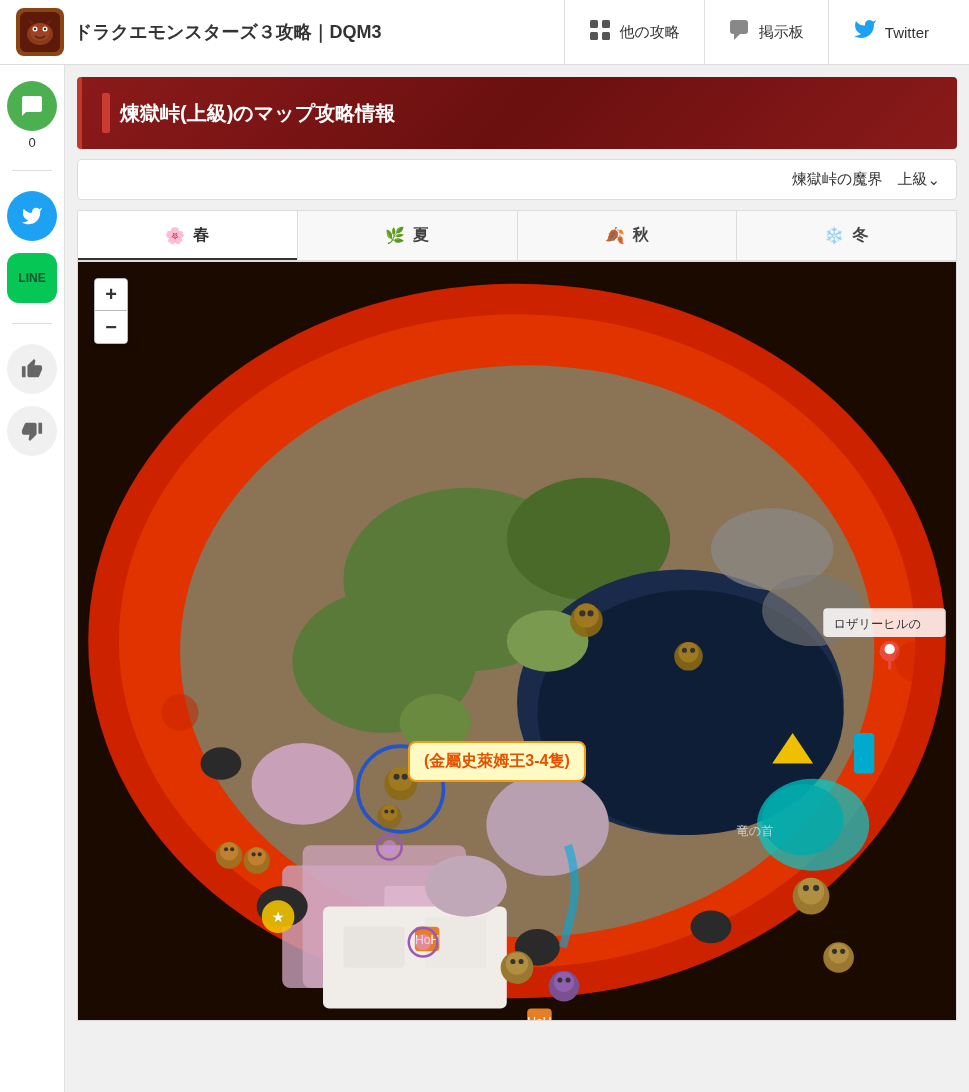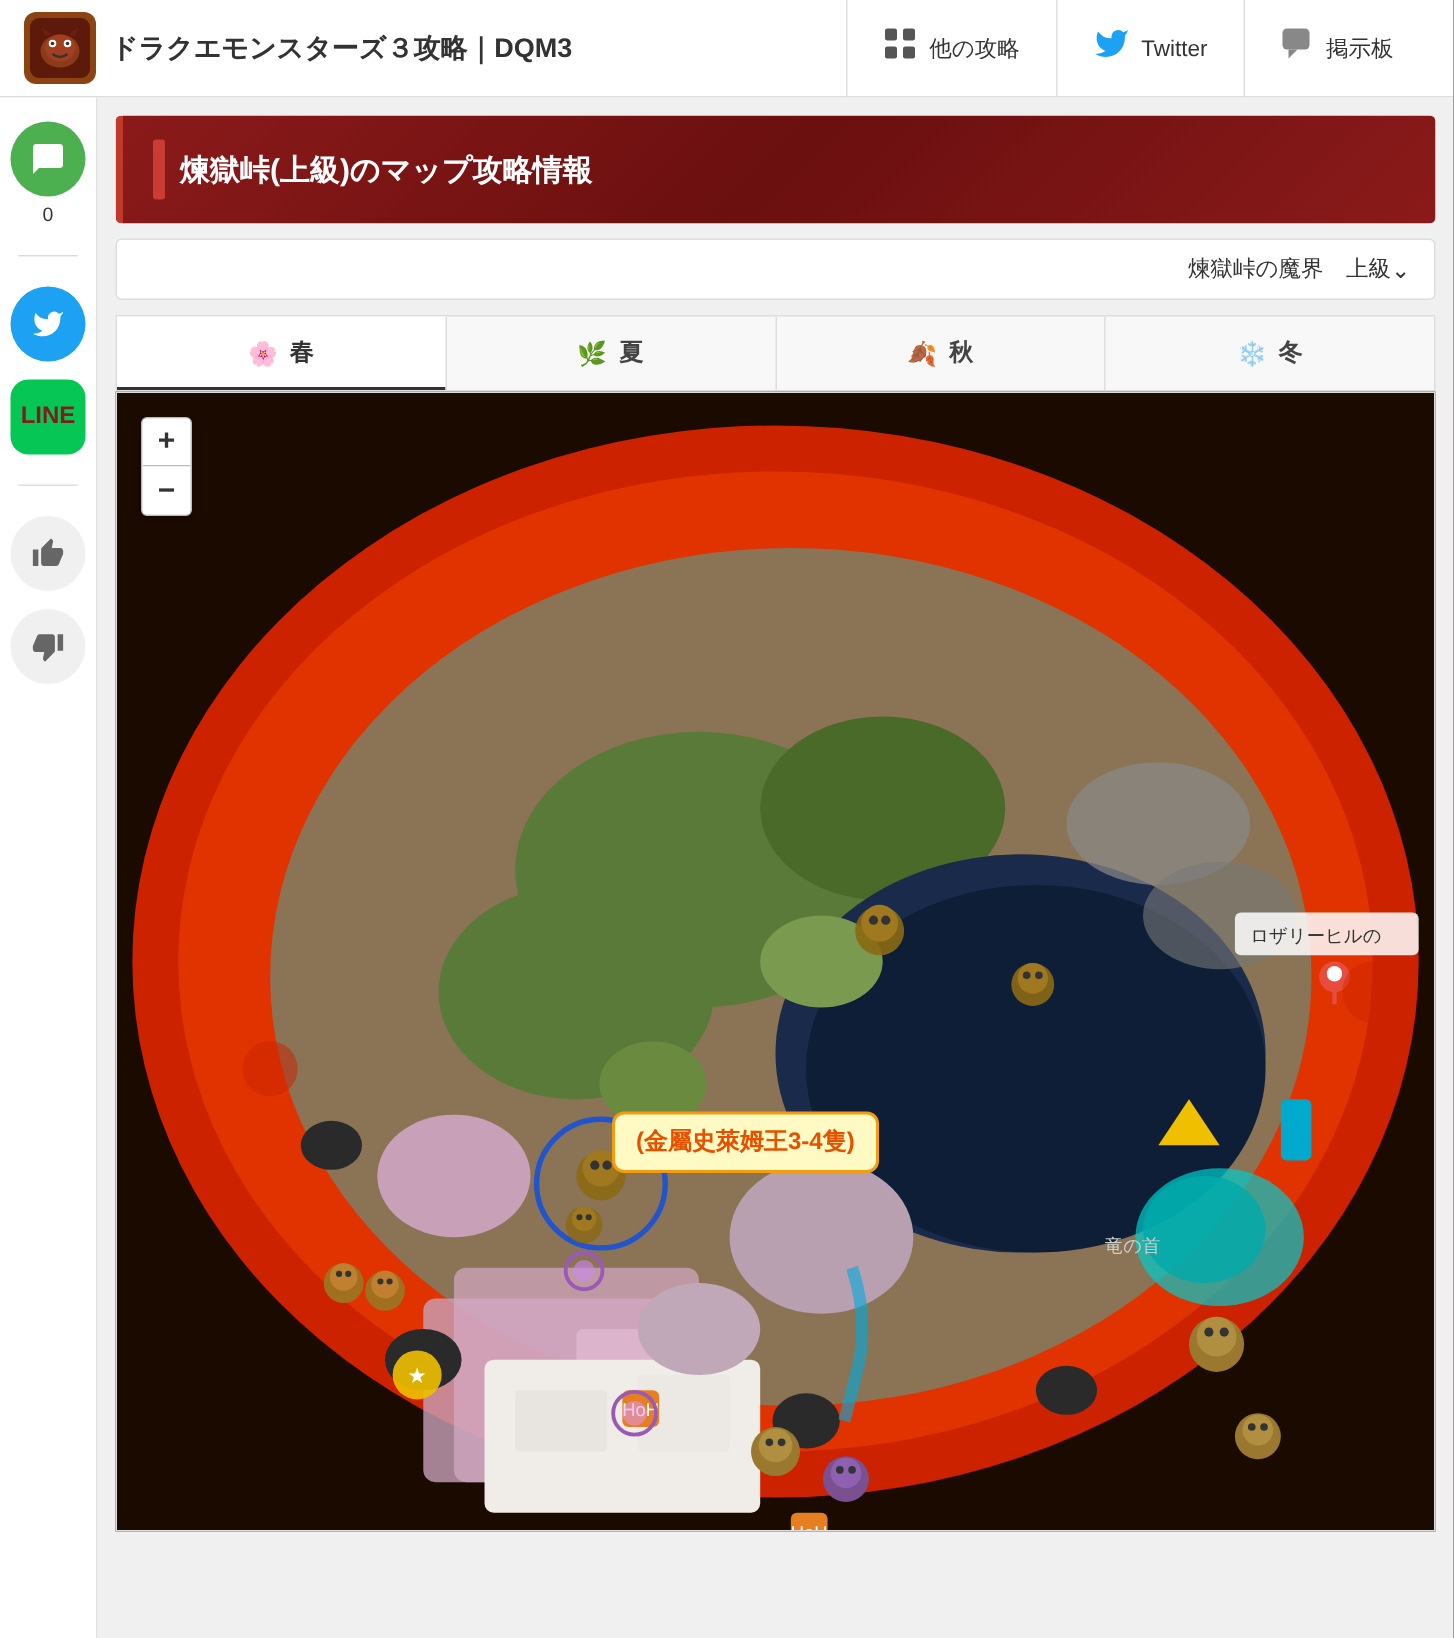--- a/index.html
+++ b/index.html
@@ -270,55 +270,55 @@
         <svg width="22" height="22" viewBox="0 0 22 22" fill="none">
           <rect x="1" y="1" width="8" height="8" rx="1.5" fill="#555"></rect>
           <rect x="13" y="1" width="8" height="8" rx="1.5" fill="#555"></rect>
           <rect x="1" y="13" width="8" height="8" rx="1.5" fill="#555"></rect>
           <rect x="13" y="13" width="8" height="8" rx="1.5" fill="#555"></rect>
         </svg>
       </span>
       <span>他の攻略</span>
     </a>
     <a class="header-nav-item">
-      <span class="nav-icon-twitter">
-        <svg width="24" height="24" viewBox="0 0 24 24" fill="#1da1f2">
-          <path d="M23 3a10.9 10.9 0 01-3.14 1.53 4.48 4.48 0 00-7.86 3v1A10.66 10.66 0 013 4s-4 9 5 13a11.64 11.64 0 01-7 2c9 5 20 0 20-11.5a4.5 4.5 0 00-.08-.83A7.72 7.72 0 0023 3z"></path>
-        </svg>
-      </span>
-      <span>Twitter</span>
-    </a>
-    <a class="header-nav-item">
       <span class="nav-icon-chat">
         <svg width="22" height="22" viewBox="0 0 22 22" fill="none">
           <rect x="1" y="1" width="18" height="14" rx="3" fill="#888"></rect>
           <polygon points="5,15 5,21 11,15" fill="#888"></polygon>
         </svg>
       </span>
       <span>掲示板</span>
     </a>
+    <a class="header-nav-item">
+      <span class="nav-icon-twitter">
+        <svg width="24" height="24" viewBox="0 0 24 24" fill="#1da1f2">
+          <path d="M23 3a10.9 10.9 0 01-3.14 1.53 4.48 4.48 0 00-7.86 3v1A10.66 10.66 0 013 4s-4 9 5 13a11.64 11.64 0 01-7 2c9 5 20 0 20-11.5a4.5 4.5 0 00-.08-.83A7.72 7.72 0 0023 3z"></path>
+        </svg>
+      </span>
+      <span>Twitter</span>
+    </a>
   </nav>
 </div>
 
 <div class="layout">
 
   <div class="sidebar">
     <div class="sidebar-btn chat">
       <svg width="24" height="24" viewBox="0 0 24 24" fill="white">
         <path d="M20 2H4c-1.1 0-2 .9-2 2v18l4-4h14c1.1 0 2-.9 2-2V4c0-1.1-.9-2-2-2z"></path>
       </svg>
     </div>
     <div class="sidebar-count">0</div>
     <div class="sidebar-divider"></div>
     <div class="sidebar-btn twitter" style="margin-top:12px;">
       <svg width="22" height="22" viewBox="0 0 24 24" fill="white">
         <path d="M23 3a10.9 10.9 0 01-3.14 1.53 4.48 4.48 0 00-7.86 3v1A10.66 10.66 0 013 4s-4 9 5 13a11.64 11.64 0 01-7 2c9 5 20 0 20-11.5a4.5 4.5 0 00-.08-.83A7.72 7.72 0 0023 3z"></path>
       </svg>
     </div>
-    <div class="sidebar-btn line" style="margin-top:8px; font-size:16px; font-weight:bold; color:#7f1d1d;">
+    <div class="sidebar-btn line" style="margin-top:8px; font-size:12px; font-weight:bold; color:#14532d;">
       LINE
     </div>
     <div class="sidebar-divider" style="margin-top:16px;"></div>
     <div class="sidebar-btn like" style="margin-top:12px;">
       <svg width="22" height="22" viewBox="0 0 24 24" fill="#666">
         <path d="M1 21h4V9H1v12zm22-11c0-1.1-.9-2-2-2h-6.31l.95-4.57.03-.32c0-.41-.17-.79-.44-1.06L14.17 1 7.59 7.59C7.22 7.95 7 8.45 7 9v10c0 1.1.9 2 2 2h9c.83 0 1.54-.5 1.84-1.22l3.02-7.05c.09-.23.14-.47.14-.73v-2z"></path>
       </svg>
     </div>
     <div class="sidebar-btn dislike" style="margin-top:8px;">
       <svg width="22" height="22" viewBox="0 0 24 24" fill="#666">

